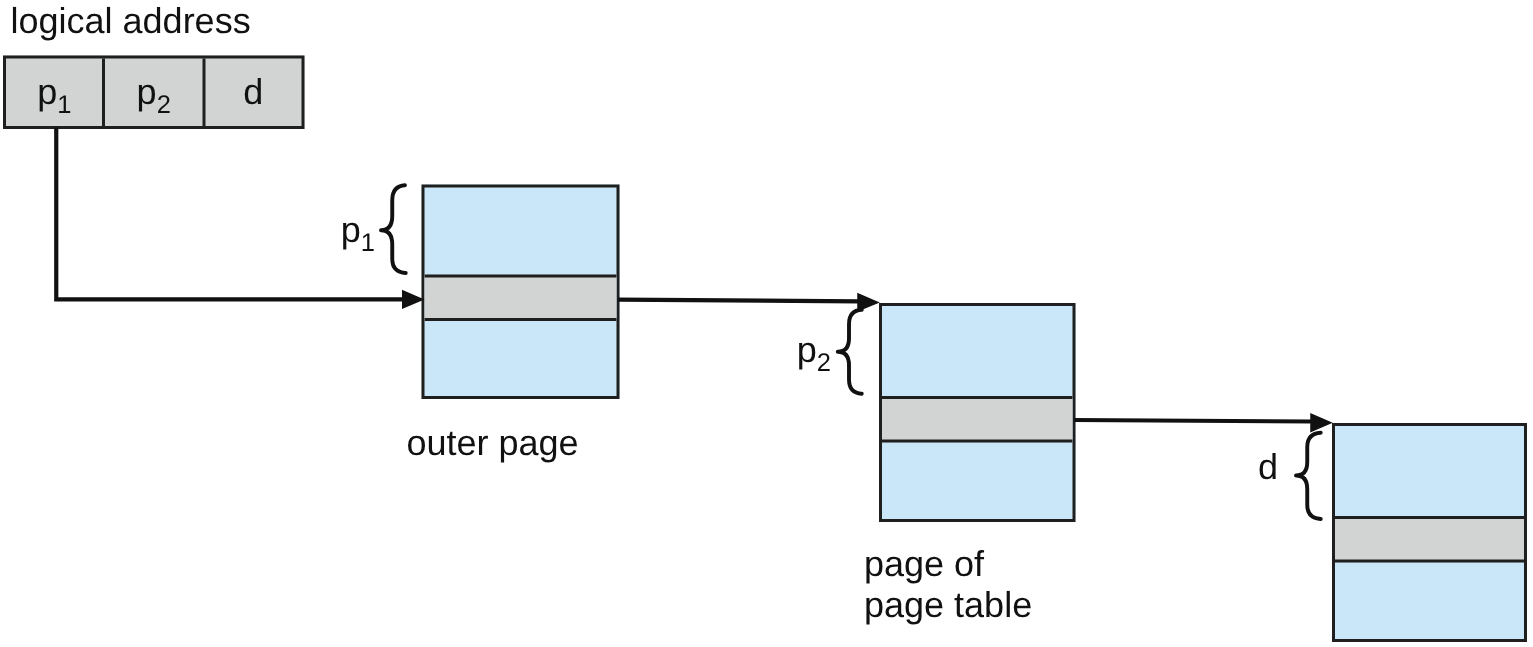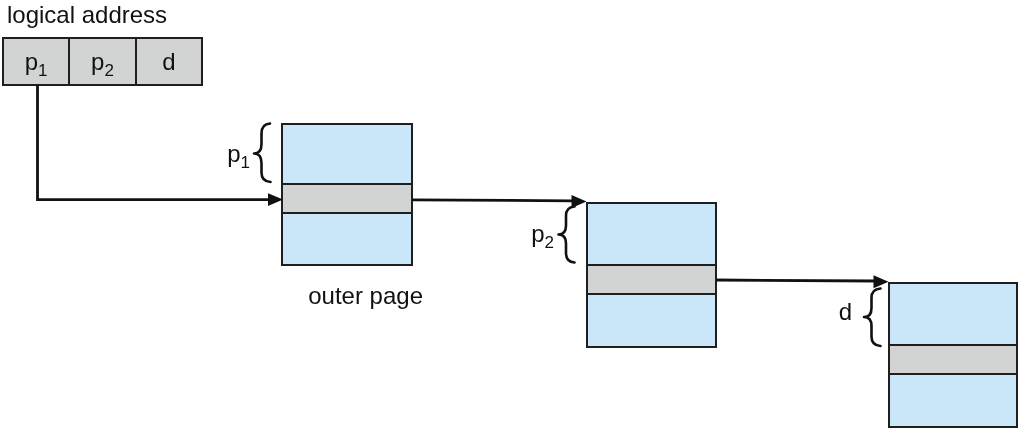--- a/index.html
+++ b/index.html
@@ -73,21 +73,21 @@
   #outer-table  { left: 281px; top: 123px; width: 132px; height: 143px; }
   #outer-table .rows-top { height: 58px; }
   #middle-table { left: 586px; top: 202px; width: 131px; height: 146px; }
   #middle-table .rows-top { height: 60px; }
   #final-table  { left: 888px; top: 282px; width: 130px; height: 146px; }
   #final-table .rows-top { height: 60px; }
   .caption {
     position: absolute;
     font-size: 24px;
     line-height: 27px;
-    text-align: right;
+    text-align: left;
     color: var(--text);
   }
   #caption-outer  { left: 271px; top: 282px; width: 152px; }
   #caption-middle { left: 576px; top: 363px; width: 151px; }
   .index-label {
     position: absolute;
     font-size: 24px;
     text-align: right;
     color: var(--text);
     white-space: nowrap;
@@ -151,20 +151,24 @@
 
   <div class="ptable" id="final-table">
     <div class="rows-top"></div>
     <div class="row-selected"></div>
     <div class="rows-bottom"></div>
   </div>
 
   <div class="caption" id="caption-outer">
     <div>outer page</div>
   </div>
+  <div class="caption" id="caption-middle">
+    <div>page of</div>
+    <div>page table</div>
+  </div>
 
   <div class="index-label" id="label-p1">
     <span>p</span><span class="sub">1</span>
   </div>
   <div class="index-label" id="label-p2">
     <span>p</span><span class="sub">2</span>
   </div>
   <div class="index-label" id="label-d">
     <span>d</span><span class="sub"></span>
   </div>

